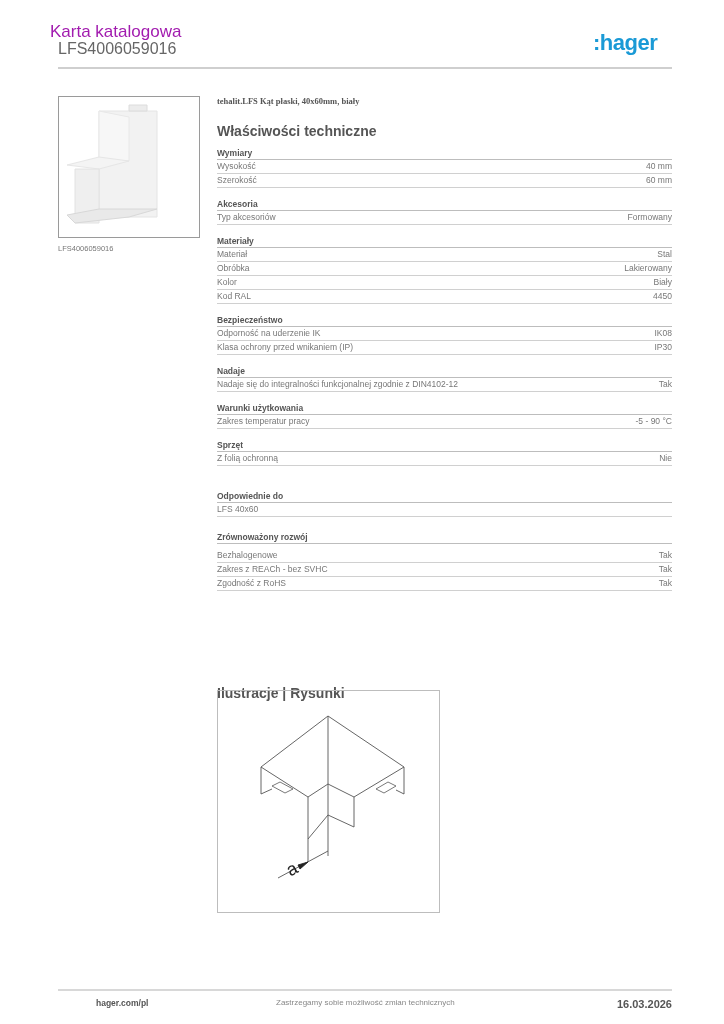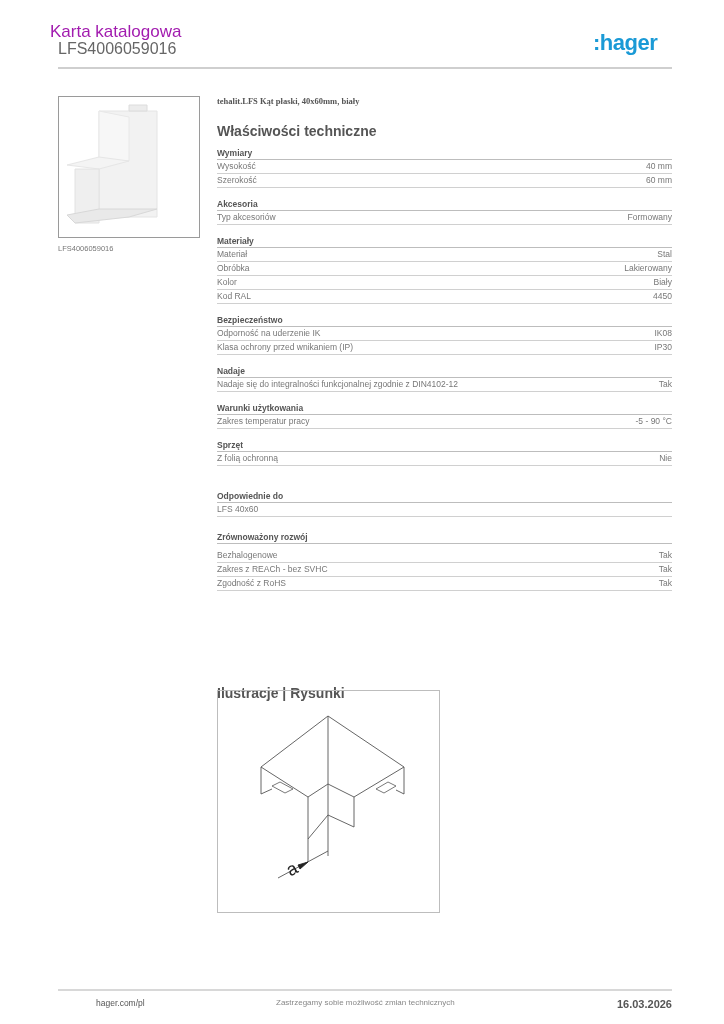--- a/index.html
+++ b/index.html
@@ -18,21 +18,21 @@
   .group { margin-top:10px; }
   .group-title { font-size:8.5px; font-weight:bold; color:#555; height:12px; line-height:12px; border-bottom:1.5px solid #bdbdbd; padding-bottom:0px; }
   .row { display:flex; justify-content:space-between; font-size:8.5px; color:#777; height:13px; line-height:13px; border-bottom:1.5px solid #d0d0d0; }
   .row .val { text-align:right; }
   .group.gap { margin-top:24px; }
 
   .ill-title { position:absolute; left:217px; top:670px; font-size:14px; font-weight:bold; color:#555;margin-top:15px; }
   .ill-box { position:absolute; left:217px; top:690px; width:223px; height:223px; border:1px solid #bdbdbd; box-sizing:border-box; }
 
   .foot-line { position:absolute; left:58px; top:989px; width:614px; height:1.5px; background:#d8d8d8; }
-  .foot-left { position:absolute; left:58px; top:998px; font-size:8.5px; font-weight:normal; color:#555;padding-left:38px; }
+  .foot-left { position:absolute; left:58px; top:998px; font-size:8.5px; font-weight:bold; color:#555;padding-left:38px; }
   .foot-mid { position:absolute; left:276px; top:998px; font-size:8px; color:#888; }
   .foot-right { position:absolute; right:52px; top:998px; font-size:11px; font-weight:bold; color:#555; }
 </style>
 </head>
 <body>
 
 <div class="hdr-title">Karta katalogowa</div>
 <div class="hdr-code">LFS4006059016</div>
 <div class="logo">:hager</div>
 <div class="hdr-line"></div>

